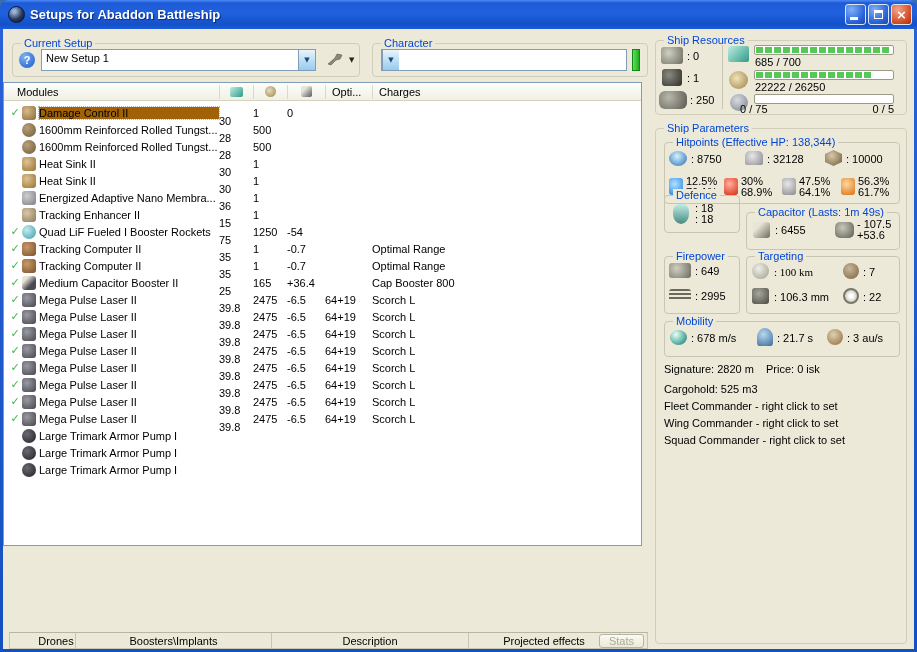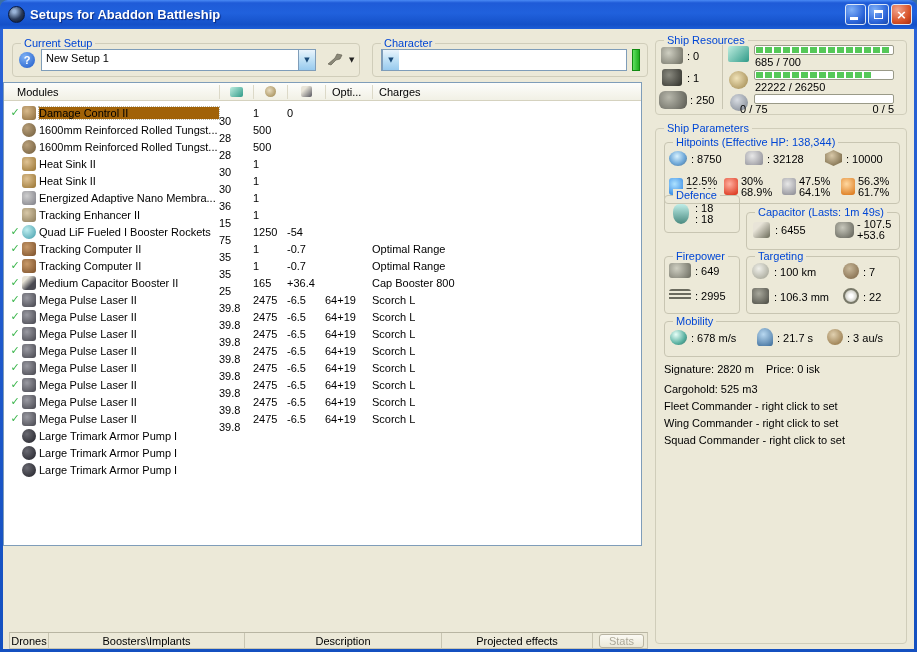--- a/index.html
+++ b/index.html
@@ -479,21 +479,21 @@
             <span class="c-cpu"></span>
             <span class="c-pg"></span>
             <span class="c-cap"></span>
             <span class="c-opti"></span>
             <span class="c-charge"></span>
           </div>
         </div>
     </div>
 
     <div class="bstrip">
-      <div id="btabs" style="display:flex;flex:1;">
+      <div id="btabs" style="display:flex;flex:1;justify-content:center;">
           <div class="bseg" style="width: 39px;">Drones</div>
           <div class="bseg" style="width: 196px;">Boosters\Implants</div>
           <div class="bseg" style="width: 197px;">Description</div>
           <div class="bseg" style="width: 151px;">Projected effects</div>
         </div>
       <div class="stats-btn">Stats</div>
     </div>
 
     <div class="gb" style="left:652px;top:99px;width:252px;height:516px;">
       <span class="gbl">Ship Parameters</span>
@@ -553,21 +553,21 @@
         <span class="gbl">Firepower</span>
         <div class="ri i-turret" style="left:4px;top:6px;width:22px;height:15px;"></div>
         <span class="ptext" style="left:30px;top:8px;">: 649</span>
         <div class="ri i-dps" style="left:4px;top:32px;width:22px;height:12px;"></div>
         <span class="ptext" style="left:30px;top:33px;">: 2995</span>
       </div>
 
       <div class="gb" style="left:90px;top:127px;width:154px;height:58px;border-color:#C8C5B2;">
         <span class="gbl">Targeting</span>
         <div class="ri i-range" style="left:5px;top:6px;width:17px;height:16px;"></div>
-        <span class="ptext" style="left:27px;top:9px;">: 100 km</span>
+        <span class="ptext" style="left:27px;top:9px;font-family:Liberation Serif, serif;">: 100 km</span>
         <div class="ri i-maxtgt" style="left:96px;top:6px;width:16px;height:16px;"></div>
         <span class="ptext" style="left:116px;top:9px;">: 7</span>
         <div class="ri i-scan" style="left:5px;top:31px;width:17px;height:16px;"></div>
         <span class="ptext" style="left:27px;top:34px;">: 106.3 mm</span>
         <div class="ri i-sensor" style="left:96px;top:31px;width:16px;height:16px;"></div>
         <span class="ptext" style="left:116px;top:34px;">: 22</span>
       </div>
 
       <div class="gb" style="left:8px;top:192px;width:236px;height:36px;border-color:#C8C5B2;">
         <span class="gbl">Mobility</span>

